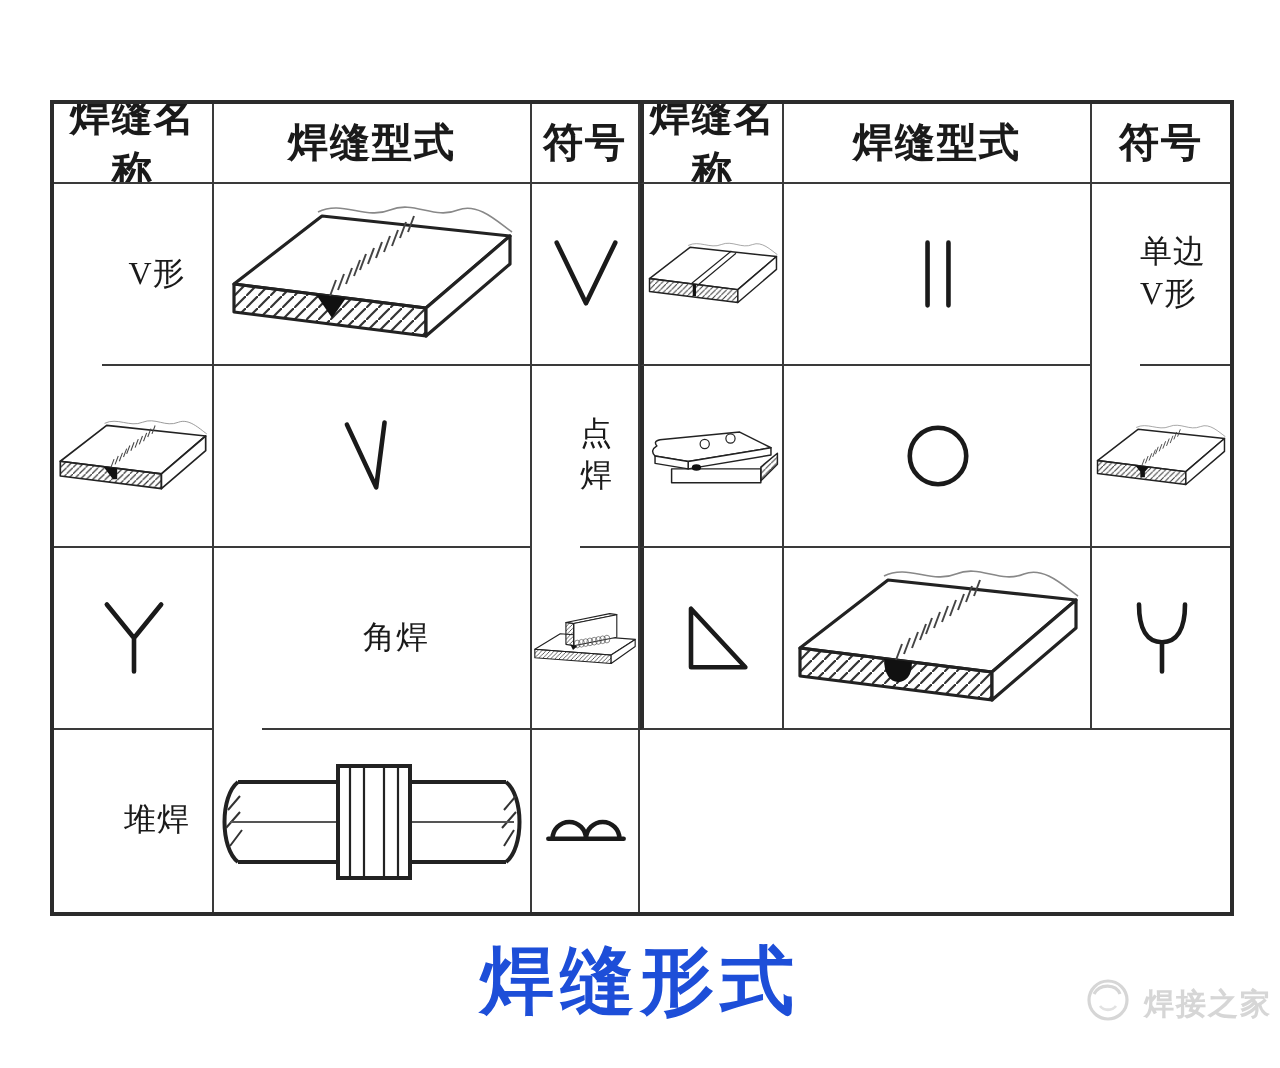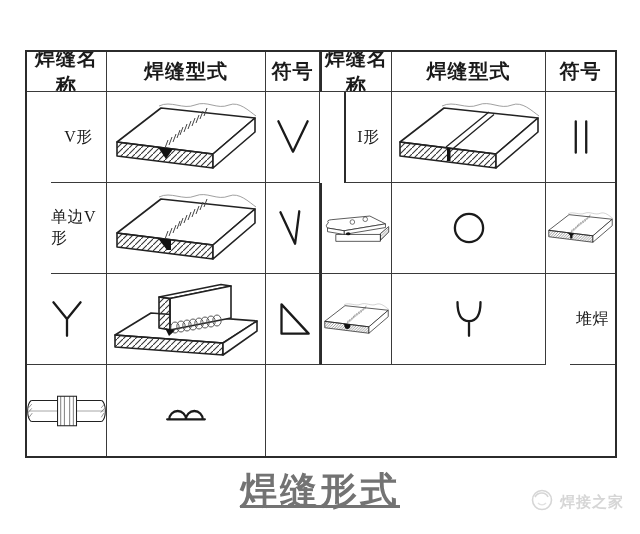--- a/index.html
+++ b/index.html
@@ -13,21 +13,21 @@
           border-right:1px solid #3a3a3a;border-bottom:1px solid #3a3a3a;overflow:hidden;}
   .weld-table > .cell:nth-child(6n){border-right:none;}
   .weld-table > .cell:nth-child(n+25){border-bottom:none;}
   .weld-table > .cell:nth-child(6n+4){border-left:2px solid #2b2b2b;}
   .hdr{font-size:20px;font-weight:bold;letter-spacing:1px;text-align:center;}
   .nm{font-size:16px;letter-spacing:.5px;text-align:left;margin-left:24px;}
   .sym svg{display:block;}
   .illus svg{display:block;}
   .main-title{position:absolute;left:0;top:466px;width:100%;text-align:center;
           font-size:37px;font-weight:bold;letter-spacing:3px;}
-  .watermark{position:absolute;right:16px;top:489px;display:flex;align-items:center;gap:7px;
+  .watermark{position:absolute;right:4px;top:489px;display:flex;align-items:center;gap:7px;
           color:#d6d6d6;font-size:15px;letter-spacing:1px;font-weight:bold;}
 </style>
 </head>
 <body>
 
 <div class="canvas">
 
   <svg width="0" height="0" style="position:absolute" aria-hidden="true">
     <defs>
       <pattern id="hatch" patternUnits="userSpaceOnUse" width="6" height="6">
@@ -64,21 +64,20 @@
           <path d="M89,25 l3,-8" stroke="#444" stroke-width="1"></path>
           <path d="M93,22 l3,-8" stroke="#444" stroke-width="1"></path>
           <path d="M47,53.2 L62,55 L55,65 Z" fill="#111"></path>
         </svg>
       </div>
     <div class="cell sym">
         <svg width="46" height="42" viewBox="0 0 44 40">
           <path d="M8,5 L22,34 L36,5" stroke="#1a1a1a" stroke-width="2.2" fill="none" stroke-linecap="round" stroke-linejoin="round"></path>
         </svg>
       </div>
-    <div class="cell nm">I形</div>
     <div class="cell illus">
         <svg width="150" height="86" viewBox="0 0 150 86">
     <path d="M48,12 C60,6 72,16 84,11 C96,6 106,16 118,11 C128,7 138,17 145,22" stroke="#888" stroke-width=".8" fill="none"></path>
     <path d="M6,48 L50,14 L144,24 L102,60 Z" fill="#fff" stroke="#222" stroke-width="1.6" stroke-linejoin="round"></path>
     <path d="M6,48 L102,60 L102,74 L6,62 Z" fill="url(#hatch)" stroke="#222" stroke-width="1.6" stroke-linejoin="round"></path>
     <path d="M102,60 L144,24 L144,38 L102,74 Z" fill="#fff" stroke="#222" stroke-width="1.6" stroke-linejoin="round"></path>
     <path d="M52,53 L95,18 M58,55.5 L100,20.5" stroke="#222" stroke-width="1.3" fill="none"></path>
           <path d="M53,53.9 L56.5,54.3 L56.5,67.3 L53,66.9 Z" fill="#111"></path>
         </svg>
       </div>
@@ -107,20 +106,21 @@
           <path d="M89,25 l3,-8" stroke="#444" stroke-width="1"></path>
           <path d="M93,22 l3,-8" stroke="#444" stroke-width="1"></path>
           <path d="M47,53.2 L60,54.8 L60,65 L56,65 Z" fill="#111"></path>
         </svg>
       </div>
     <div class="cell sym">
         <svg width="46" height="42" viewBox="0 0 44 40">
           <path d="M10,5 L24,35 L28,4" stroke="#1a1a1a" stroke-width="2.2" fill="none" stroke-linecap="round" stroke-linejoin="round"></path>
         </svg>
       </div>
+    <div class="cell nm">点焊</div>
     <div class="cell illus">
         <svg width="150" height="92" viewBox="0 0 150 92">
     <path d="M30,60 L127,60 L127,75 L30,75 Z" fill="#fff" stroke="#222" stroke-width="1.6" stroke-linejoin="round"></path>
     <path d="M127,58 L145,43 L145,55 L127,73 Z" fill="url(#hatch)" stroke="#222" stroke-width="1.6" stroke-linejoin="round"></path>
     <path d="M12,46 Q6,40 14,35 Q9,29 20,28 L104,20 L138,37 L48,52 Z" fill="#fff" stroke="#222" stroke-width="1.6" stroke-linejoin="round"></path>
     <path d="M48,52 L138,37 L138,45 L48,60 Z" fill="#fff" stroke="#222" stroke-width="1.6" stroke-linejoin="round"></path>
     <path d="M12,46 L48,52 L48,60 L12,54 Z" fill="#fff" stroke="#222" stroke-width="1.6" stroke-linejoin="round"></path>
     <circle cx="66" cy="33" r="5" fill="#fff" stroke="#222" stroke-width="1.3"></circle>
     <circle cx="94" cy="27" r="5" fill="#fff" stroke="#222" stroke-width="1.3"></circle>
     <ellipse cx="57" cy="58.5" rx="5" ry="3.5" fill="#111"></ellipse>
@@ -150,20 +150,21 @@
           <path d="M89,25 l3,-8" stroke="#444" stroke-width="1"></path>
           <path d="M93,22 l3,-8" stroke="#444" stroke-width="1"></path>
           <path d="M47,53.2 L62,55 L57.5,60 L57.5,66 L52.5,66 L52.5,60 Z" fill="#111"></path>
         </svg>
       </div>
     <div class="cell sym">
         <svg width="46" height="42" viewBox="0 0 44 40">
           <path d="M9,4 L22,20 L35,4 M22,20 L22,36" stroke="#1a1a1a" stroke-width="2.2" fill="none" stroke-linecap="round" stroke-linejoin="round"></path>
         </svg>
       </div>
+    <div class="cell nm">角焊</div>
     <div class="cell illus">
         <svg width="150" height="92" viewBox="0 0 150 92">
     <path d="M4,62 L40,40 L146,48 L112,70 Z" fill="#fff" stroke="#222" stroke-width="1.6" stroke-linejoin="round"></path>
     <path d="M4,62 L112,70 L112,82 L4,74 Z" fill="url(#hatch)" stroke="#222" stroke-width="1.6" stroke-linejoin="round"></path>
     <path d="M112,70 L146,48 L146,58 L112,82 Z" fill="#fff" stroke="#222" stroke-width="1.6" stroke-linejoin="round"></path>
     <path d="M48,24 L110,11.5 L120,13 L59,25.5 Z" fill="#fff" stroke="#222" stroke-width="1.6" stroke-linejoin="round"></path>
     <path d="M59,25.5 L120,13 L120,45 L59,57 Z" fill="#fff" stroke="#222" stroke-width="1.6" stroke-linejoin="round"></path>
     <path d="M48,24 L59,25.5 L59,57 L48,55 Z" fill="url(#hatch)" stroke="#222" stroke-width="1.6" stroke-linejoin="round"></path>
     <ellipse cx="64" cy="54.5" rx="4.2" ry="5.5" fill="none" stroke="#555" stroke-width="1"></ellipse>
           <ellipse cx="70" cy="53.5" rx="4.2" ry="5.5" fill="none" stroke="#555" stroke-width="1"></ellipse>
@@ -219,21 +220,21 @@
     <path d="M64,18 L64,74 M71,18 L71,74 M81,18 L81,74 M88,18 L88,74" stroke="#222" stroke-width="1.1" fill="none"></path>
         </svg>
       </div>
     <div class="cell sym">
         <svg width="46" height="42" viewBox="0 0 44 40">
           <path d="M4,28 L40,28 M6,28 A8,8 0 0 1 22,28 M22,28 A8,8 0 0 1 38,28" stroke="#1a1a1a" stroke-width="2.2" fill="none" stroke-linecap="round" stroke-linejoin="round"></path>
         </svg>
       </div>
   </div>
 
-  <div class="main-title" style="color: #737373; text-decoration: underline;">焊缝形式</div>
+  <div class="main-title" style="color: #1d4ed8;">焊缝形式</div>
 
   <div class="watermark">
     <span>
       <svg width="22" height="22" viewBox="0 0 22 22" fill="none">
         <circle cx="11" cy="11" r="9.5" stroke="#d6d6d6" stroke-width="1.6"></circle>
         <path d="M4,8 C7,2.5 15,3 17,8" stroke="#d6d6d6" stroke-width="1.6" fill="none"></path>
         <path d="M7,14 C9,16.5 13,16.5 15,14" stroke="#e2e2e2" stroke-width="1.4" fill="none"></path>
       </svg>
     </span>
     <span>焊接之家</span>

